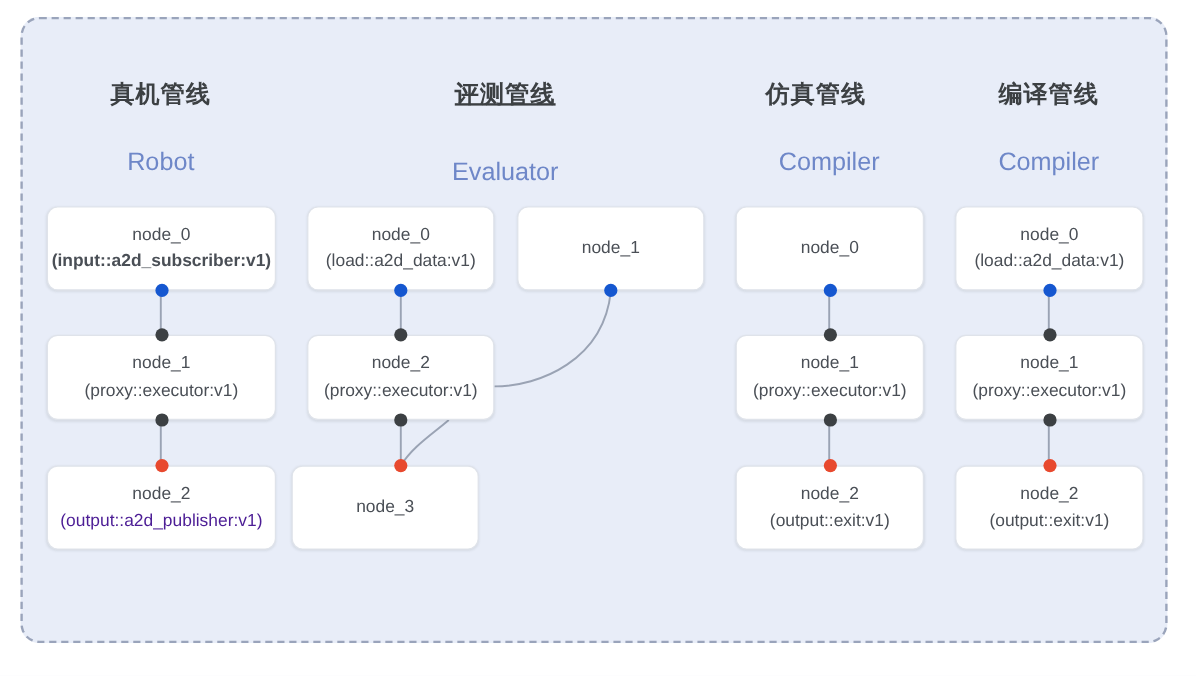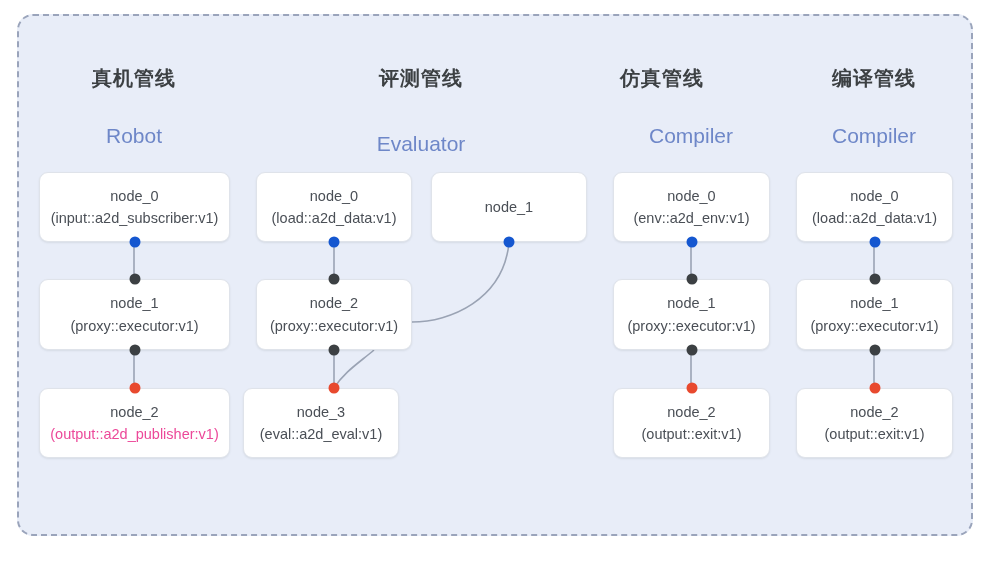--- a/index.html
+++ b/index.html
@@ -106,67 +106,65 @@
       <path d="M 374 350 C 360 362 344 372 334 388" fill="none" stroke="#9aa3b4" stroke-width="1.6"></path>
       <path d="M 691 242 L 691 279" fill="none" stroke="#9aa3b4" stroke-width="1.6"></path>
       <path d="M 691 350 L 691 388" fill="none" stroke="#9aa3b4" stroke-width="1.6"></path>
       <path d="M 874 242 L 874 279" fill="none" stroke="#9aa3b4" stroke-width="1.6"></path>
       <path d="M 874 350 L 874 388" fill="none" stroke="#9aa3b4" stroke-width="1.6"></path>
     </svg>
 
   <div id="headers">
       <div class="col-title" style="left: -16px; top: 65px; width: 300px;">真机管线</div>
       <div class="col-subtitle" style="left: -16px; top: 124px; width: 300px;">Robot</div>
-      <div class="col-title" style="left: 271px; top: 65px; width: 300px;">评测管线</div>
+      <div class="col-title" style="left: 271px; top: 65px; width: 300px; text-decoration: underline;">评测管线</div>
       <div class="col-subtitle" style="left: 271px; top: 132px; width: 300px;">Evaluator</div>
-      <div class="col-title" style="left: 512px; top: 65px; width: 300px;">仿真管线</div>
+      <div class="col-title" style="left: 530px; top: 65px; width: 300px;">仿真管线</div>
       <div class="col-subtitle" style="left: 541px; top: 124px; width: 300px;">Compiler</div>
       <div class="col-title" style="left: 724px; top: 65px; width: 300px;">编译管线</div>
       <div class="col-subtitle" style="left: 724px; top: 124px; width: 300px;">Compiler</div>
     </div>
   <div id="nodes">
       <div class="node" style="left: 39px; top: 172px; width: 191px; height: 70px;">
         <div class="node-name" style="color: rgb(74, 79, 86);">node_0</div>
-        <div class="node-type" style="color: rgb(74, 79, 86);">(input::a2d_subscriber:v1)</div>
+        <div class="node-type" style="color: rgb(74, 79, 86); font-weight: bold;">(input::a2d_subscriber:v1)</div>
       </div>
       <div class="port blue" style="left: 134.5px; top: 242px;"></div>
       <div class="node" style="left: 39px; top: 279px; width: 191px; height: 71px;">
         <div class="node-name" style="color: rgb(74, 79, 86);">node_1</div>
         <div class="node-type" style="color: rgb(74, 79, 86);">(proxy::executor:v1)</div>
       </div>
       <div class="port black" style="left: 134.5px; top: 279px;"></div>
       <div class="port black" style="left: 134.5px; top: 350px;"></div>
       <div class="node" style="left: 39px; top: 388px; width: 191px; height: 70px;">
         <div class="node-name" style="color: rgb(74, 79, 86);">node_2</div>
-        <div class="node-type" style="color: #ec4899;">(output::a2d_publisher:v1)</div>
+        <div class="node-type" style="color: #4c1d95;">(output::a2d_publisher:v1)</div>
       </div>
       <div class="port red" style="left: 134.5px; top: 388px;"></div>
       <div class="node" style="left: 256px; top: 172px; width: 156px; height: 70px;">
         <div class="node-name" style="color: rgb(74, 79, 86);">node_0</div>
         <div class="node-type" style="color: rgb(74, 79, 86);">(load::a2d_data:v1)</div>
       </div>
       <div class="port blue" style="left: 334px; top: 242px;"></div>
       <div class="node" style="left: 431px; top: 172px; width: 156px; height: 70px;">
         <div class="node-name" style="color: rgb(74, 79, 86);">node_1</div>
       </div>
       <div class="port blue" style="left: 509px; top: 242px;"></div>
       <div class="node" style="left: 256px; top: 279px; width: 156px; height: 71px;">
         <div class="node-name" style="color: rgb(74, 79, 86);">node_2</div>
         <div class="node-type" style="color: rgb(74, 79, 86);">(proxy::executor:v1)</div>
       </div>
       <div class="port black" style="left: 334px; top: 279px;"></div>
       <div class="port black" style="left: 334px; top: 350px;"></div>
       <div class="node" style="left: 243px; top: 388px; width: 156px; height: 70px;">
         <div class="node-name" style="color: rgb(74, 79, 86);">node_3</div>
-        <div class="node-type" style="color: rgb(74, 79, 86);">(eval::a2d_eval:v1)</div>
       </div>
       <div class="port red" style="left: 334px; top: 388px;"></div>
       <div class="node" style="left: 613px; top: 172px; width: 157px; height: 70px;">
         <div class="node-name" style="color: rgb(74, 79, 86);">node_0</div>
-        <div class="node-type" style="color: rgb(74, 79, 86);">(env::a2d_env:v1)</div>
       </div>
       <div class="port blue" style="left: 691.5px; top: 242px;"></div>
       <div class="node" style="left: 613px; top: 279px; width: 157px; height: 71px;">
         <div class="node-name" style="color: rgb(74, 79, 86);">node_1</div>
         <div class="node-type" style="color: rgb(74, 79, 86);">(proxy::executor:v1)</div>
       </div>
       <div class="port black" style="left: 691.5px; top: 279px;"></div>
       <div class="port black" style="left: 691.5px; top: 350px;"></div>
       <div class="node" style="left: 613px; top: 388px; width: 157px; height: 70px;">
         <div class="node-name" style="color: rgb(74, 79, 86);">node_2</div>

